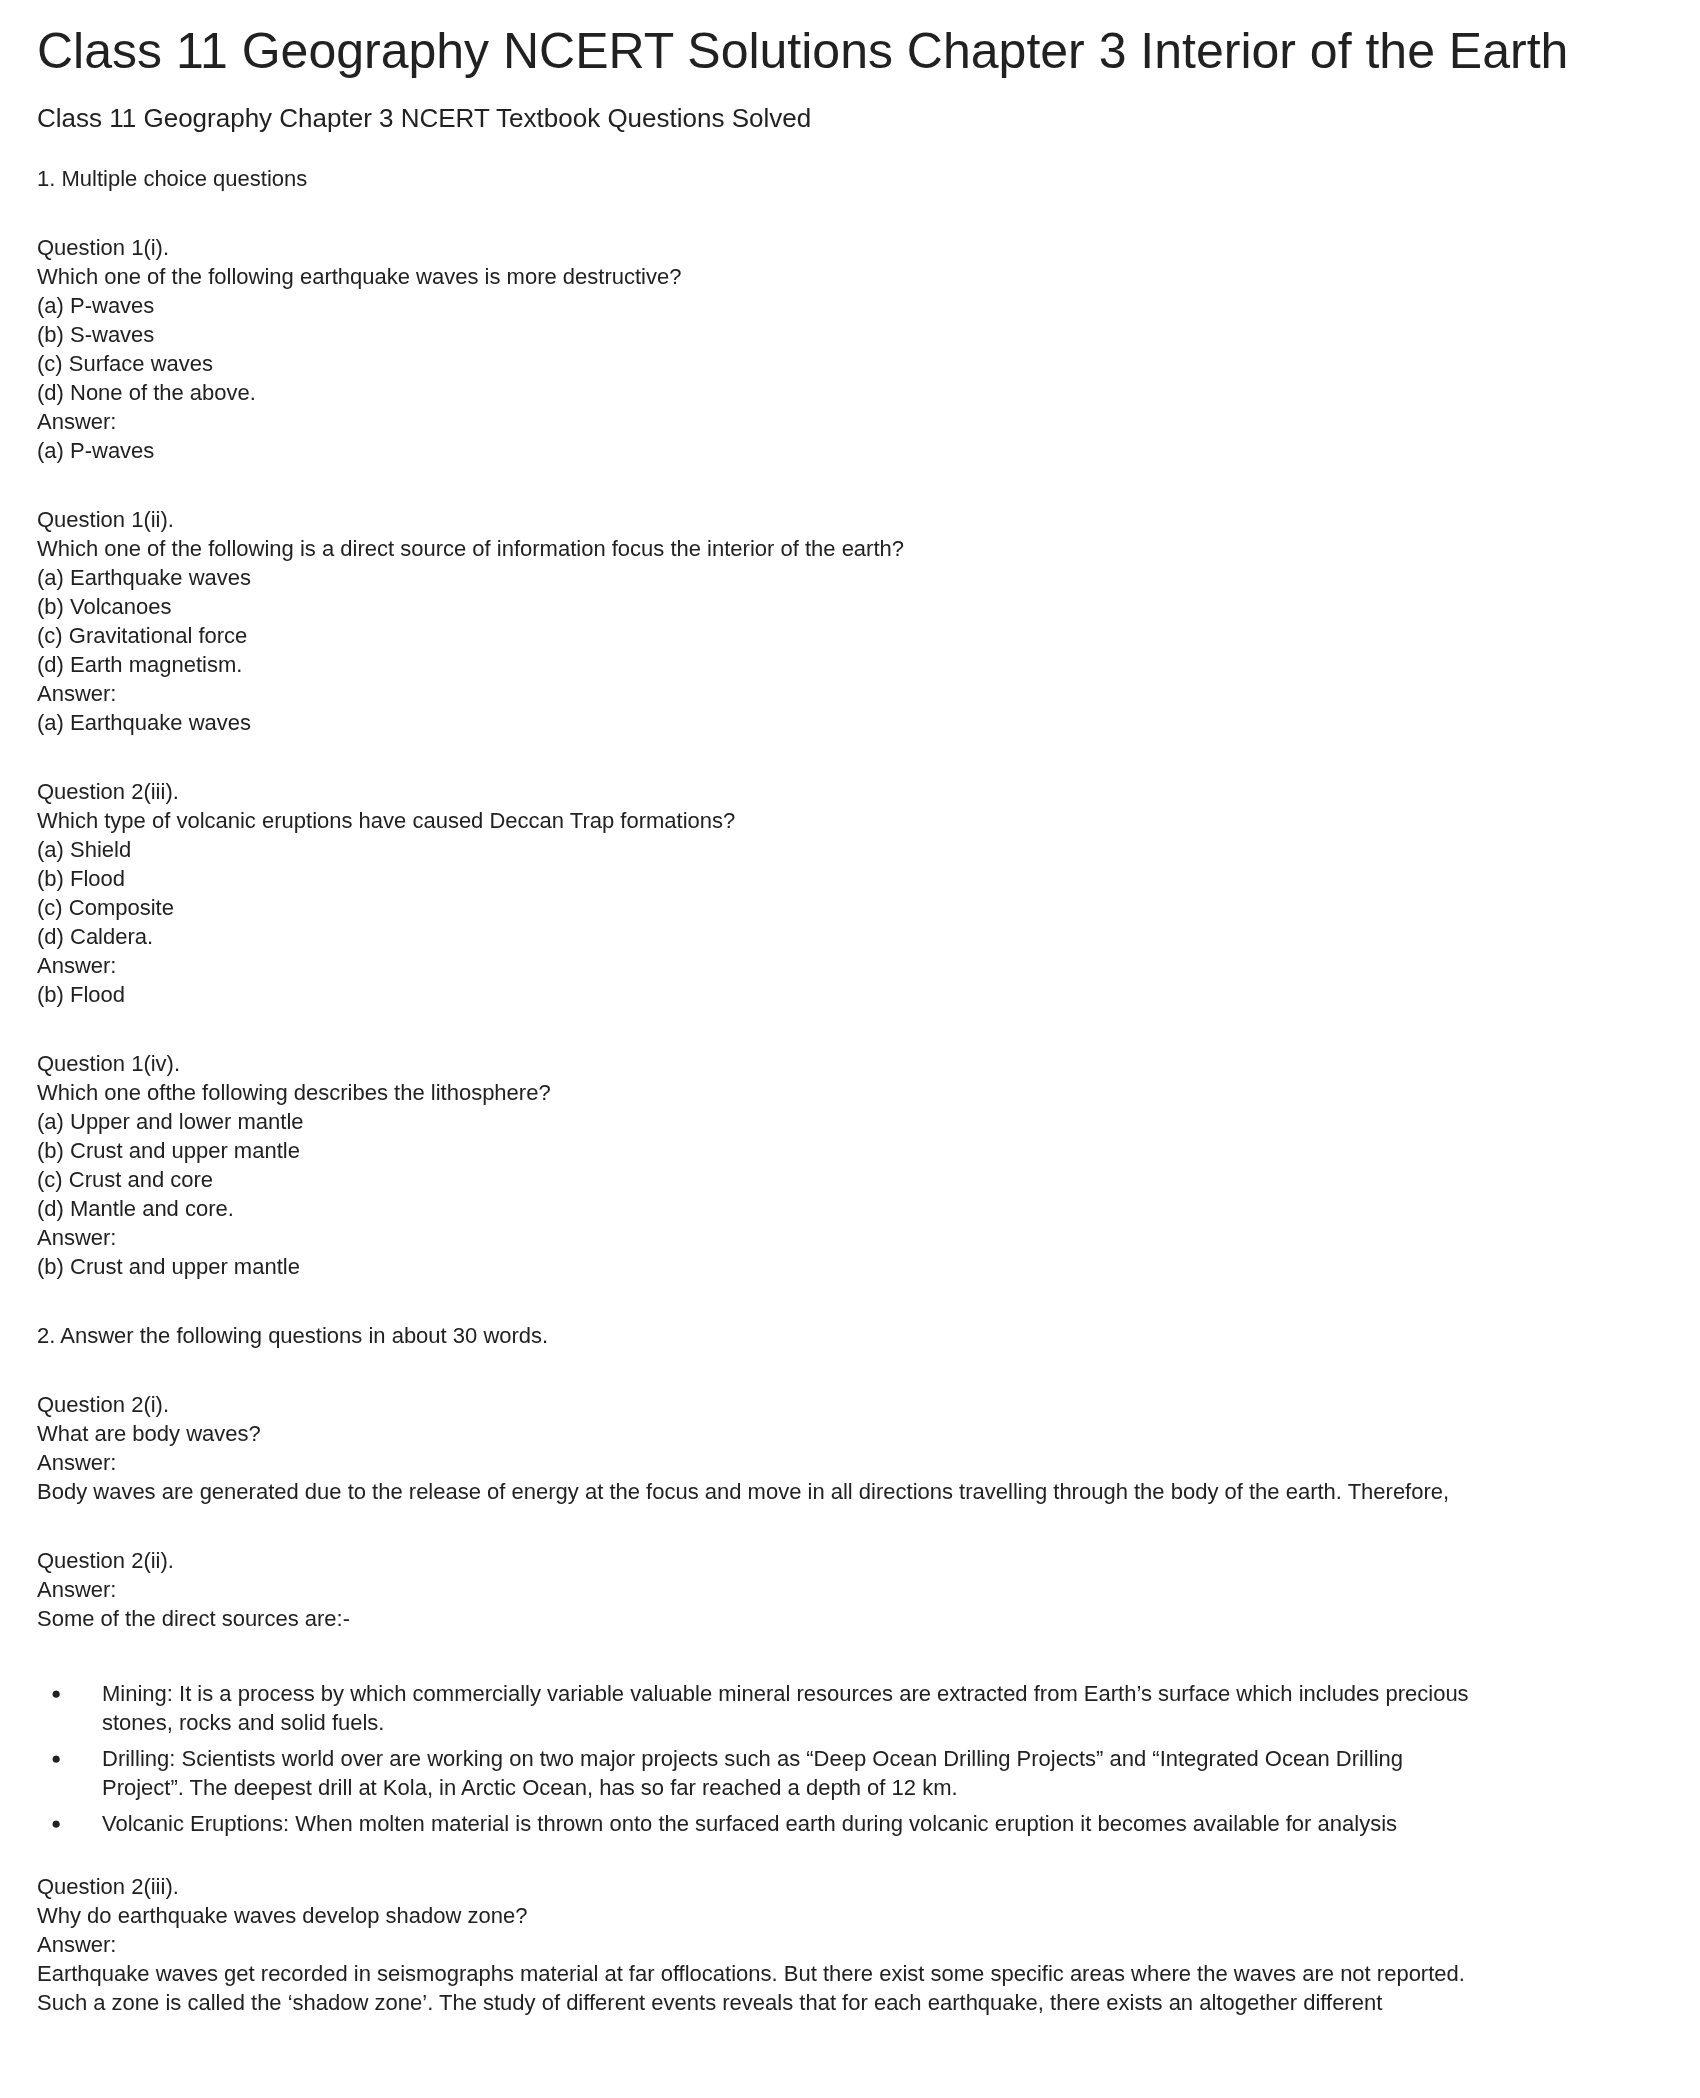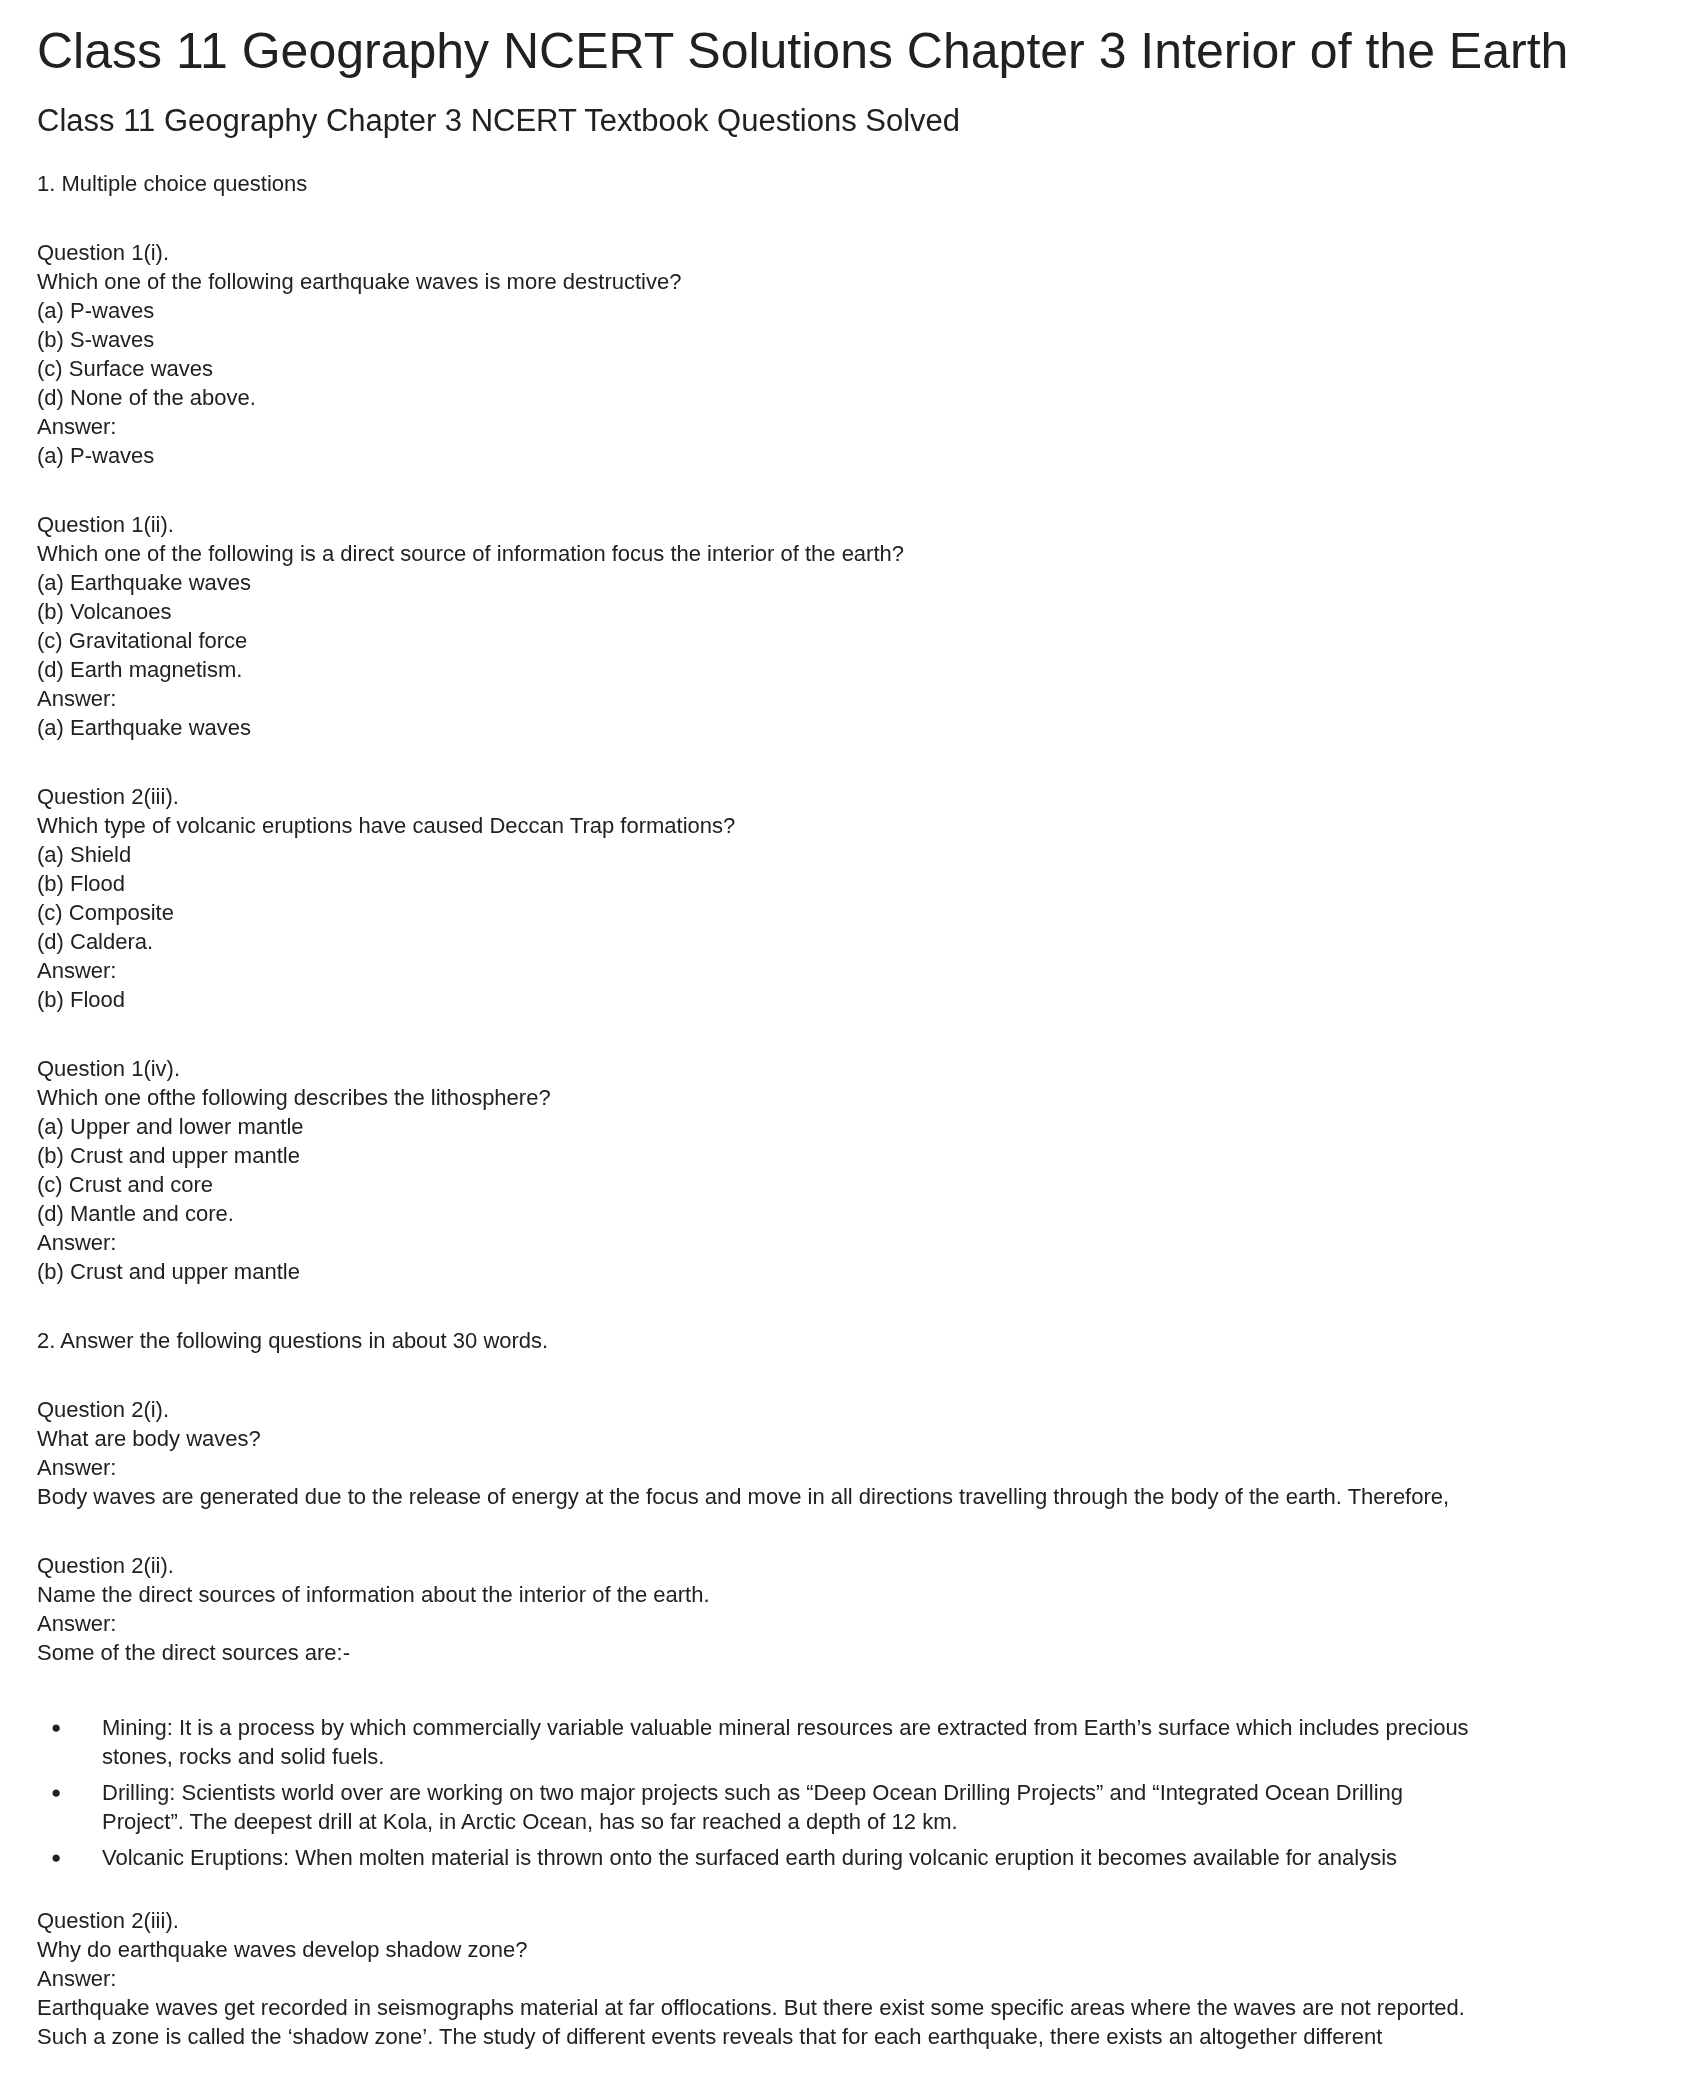--- a/index.html
+++ b/index.html
@@ -13,21 +13,21 @@
     box-sizing: border-box;
     overflow: hidden;
   }
   h1 {
     font-size: 50px;
     font-weight: 400;
     margin: 22px 0 23px 0;
     white-space: nowrap;
   }
   h2 {
-    font-size: 31px;
+    font-size: 26px;
     font-weight: 400;
     margin: 0 0 30px 0;
     white-space: nowrap;
   }
   .para {
     font-size: 22px;
     line-height: 29px;
     margin: 0 0 40px 0;
   }
   .line { white-space: nowrap; }
@@ -108,21 +108,20 @@
 
 <div class="para">
   <div class="line">Question 2(i).</div>
   <div class="line">What are body waves?</div>
   <div class="line">Answer:</div>
   <div class="line">Body waves are generated due to the release of energy at the focus and move in all directions travelling through the body of the earth. Therefore,</div>
 </div>
 
 <div class="para">
   <div class="line">Question 2(ii).</div>
-  <div class="line">Name the direct sources of information about the interior of the earth.</div>
   <div class="line">Answer:</div>
   <div class="line">Some of the direct sources are:-</div>
 </div>
 
 <ul class="bullets">
   <li>
     <span class="dot">●</span>
     <div class="line">Mining: It is a process by which commercially variable valuable mineral resources are extracted from Earth’s surface which includes precious</div>
     <div class="line">stones, rocks and solid fuels.</div>
   </li>

